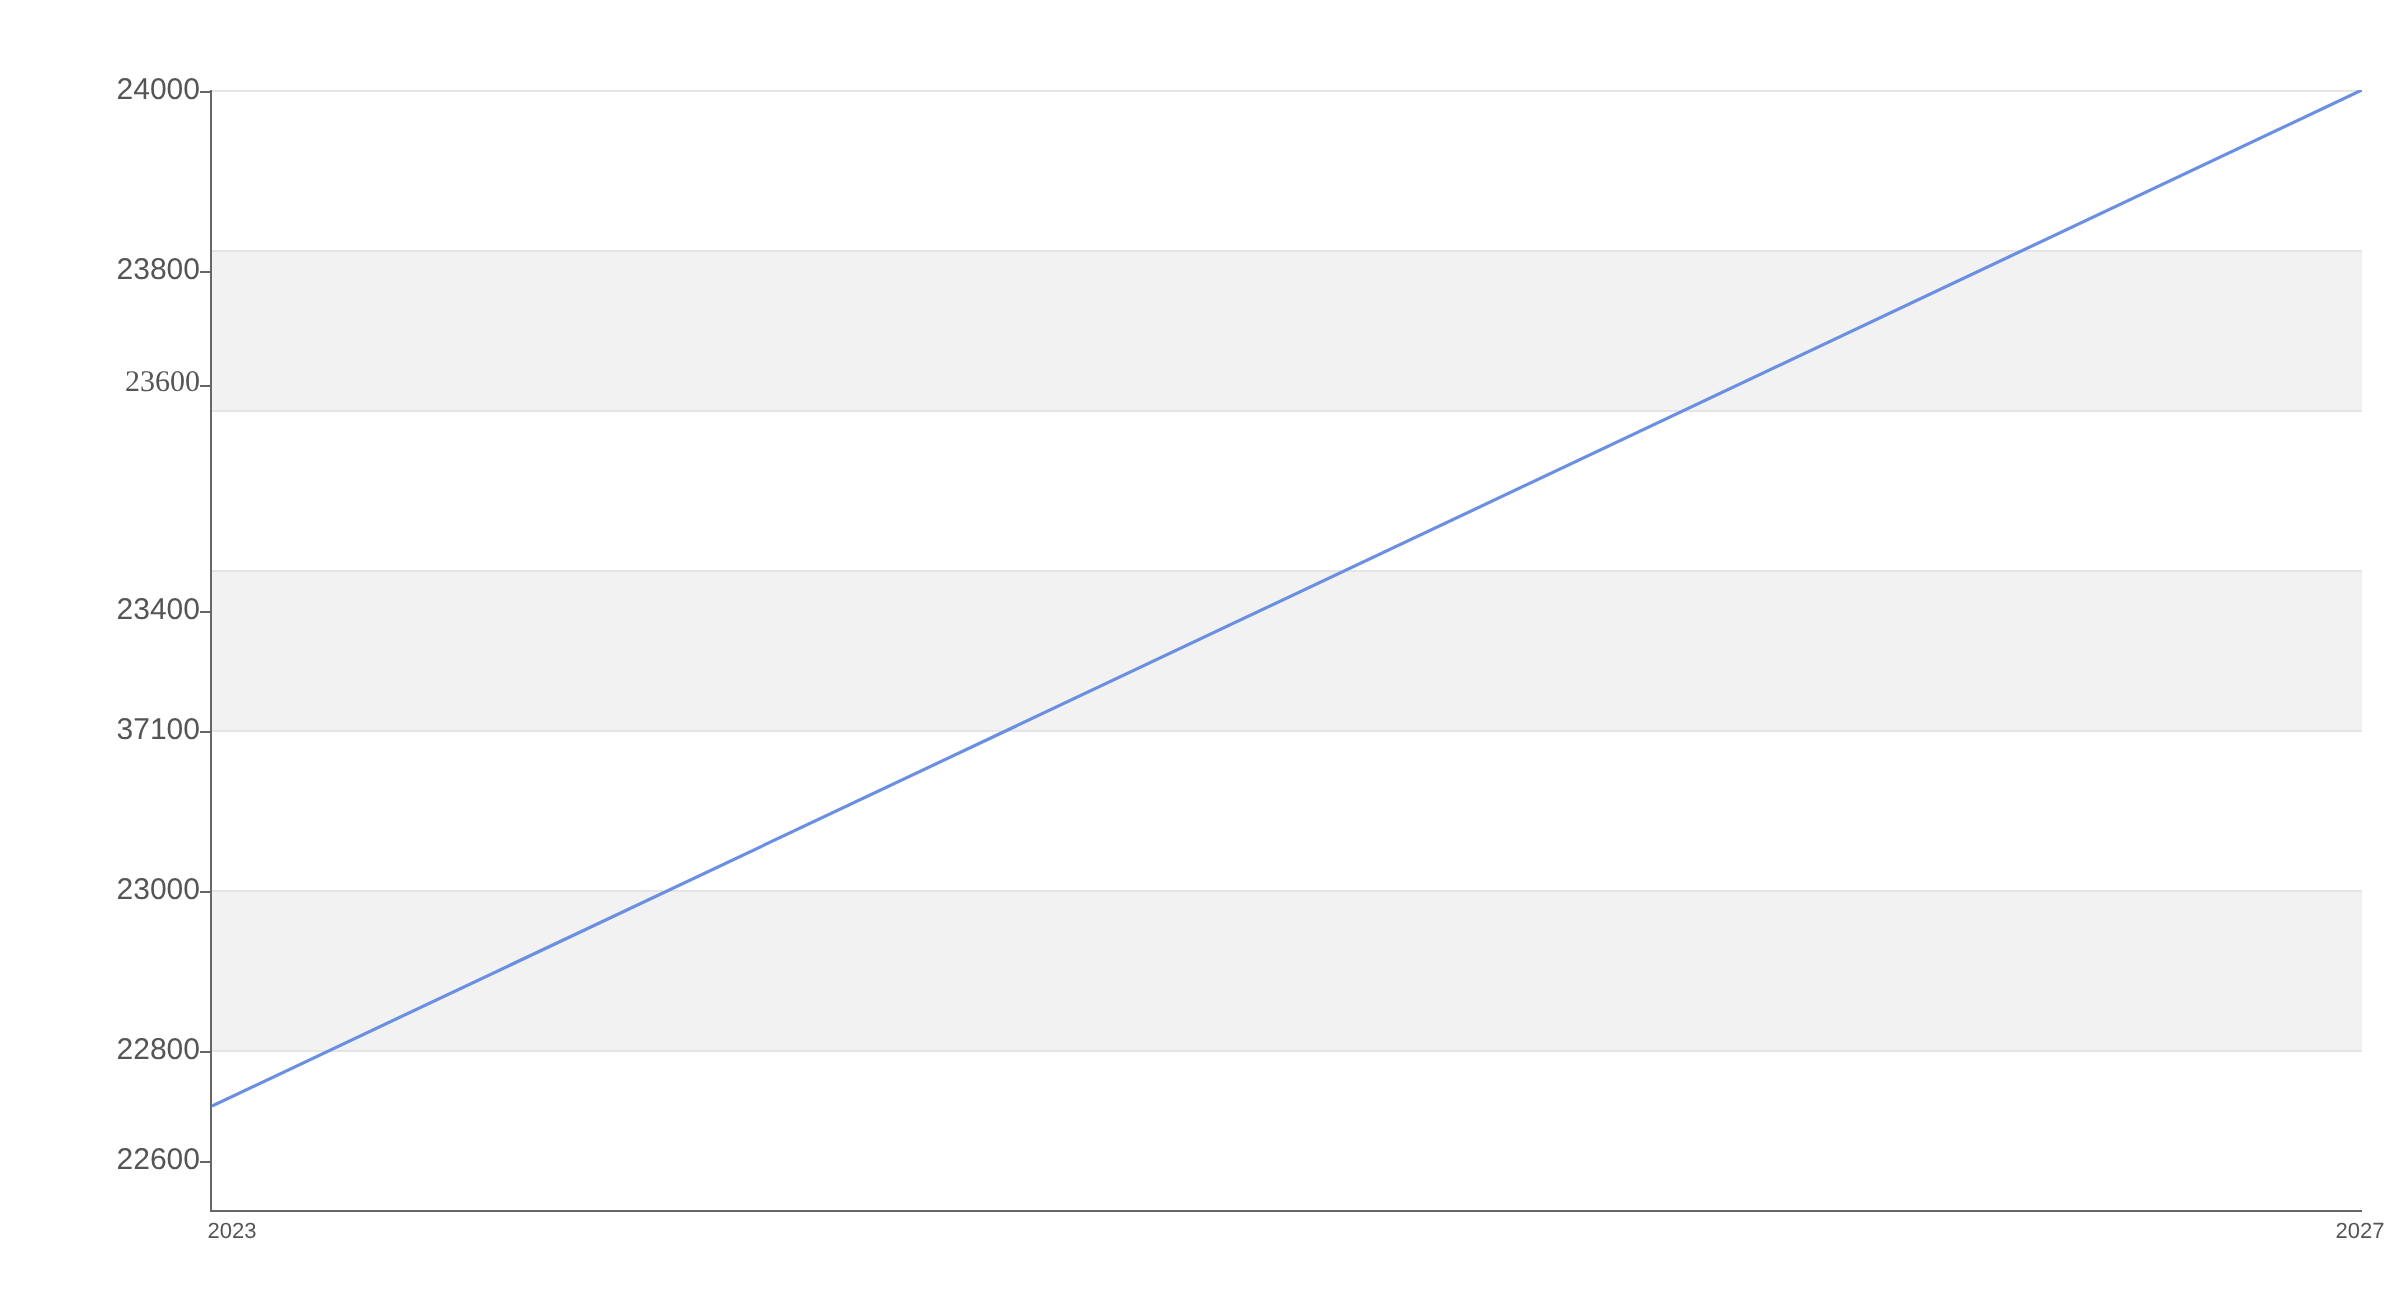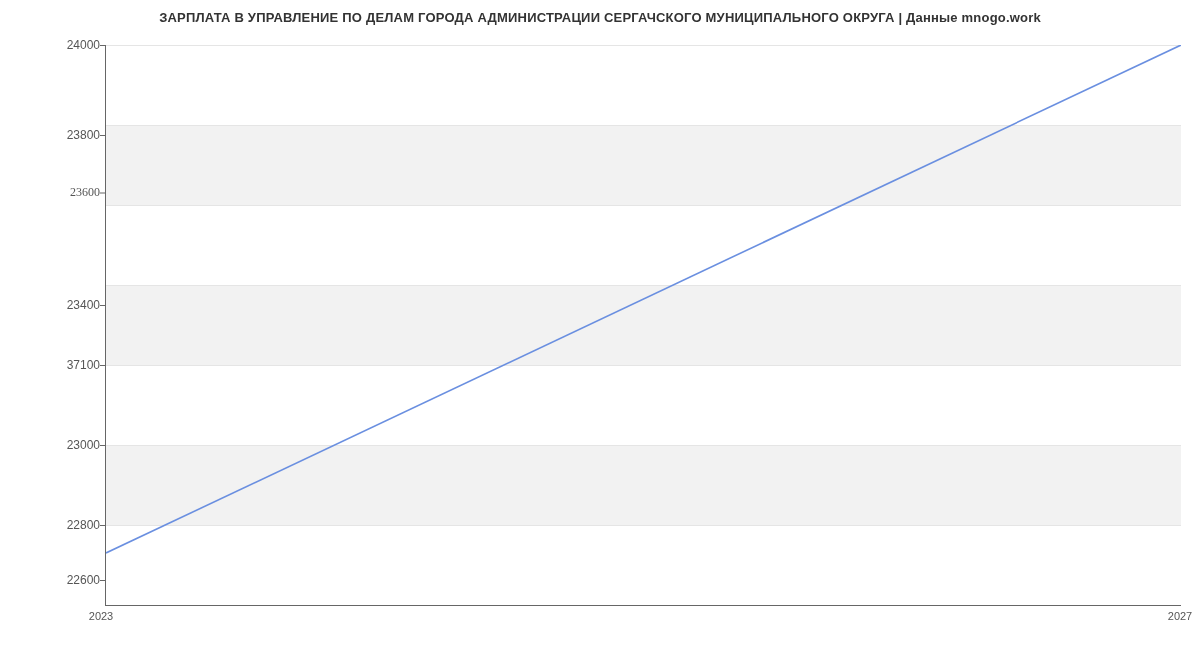--- a/index.html
+++ b/index.html
@@ -49,21 +49,21 @@
     left: 0;
     right: 0;
     height: 1px;
     background: #e5e5e5;
   }
   .ytick {
     position: absolute;
     right: 1100px;
     width: 90px;
     text-align: right;
-    font-size: 12px;
+    font-size: 15px;
     color: #555;
     transform: translateY(-50%);
   }
   .ytick .tickmark {
     position: absolute;
     right: -6px;
     top: 50%;
     width: 6px;
     height: 1px;
     background: #666;
@@ -87,32 +87,31 @@
   .series-line {
     fill: none;
     stroke: #6a8fe0;
     stroke-width: 1.6;
   }
 </style>
 </head>
 <body>
 
 <div class="chart-wrap">
-  <div class="title">ЗАРПЛАТА В УПРАВЛЕНИЕ ПО ДЕЛАМ ГОРОДА АДМИНИСТРАЦИИ СЕРГАЧСКОГО МУНИЦИПАЛЬНОГО ОКРУГА | Данные mnogo.work</div>
 
   <div class="ytick" style="top:580px;"><span>22600</span><span class="tickmark"></span></div>
   <div class="ytick" style="top:525px;"><span>22800</span><span class="tickmark"></span></div>
   <div class="ytick" style="top:445px;"><span>23000</span><span class="tickmark"></span></div>
   <div class="ytick" style="top:365px;"><span>37100</span><span class="tickmark"></span></div>
   <div class="ytick" style="top:285px;margin-top:20px;"><span>23400</span><span class="tickmark"></span></div>
   <div class="ytick" style="top:192px;font-family:Liberation Serif, serif;"><span>23600</span><span class="tickmark"></span></div>
   <div class="ytick" style="top:135px;"><span>23800</span><span class="tickmark"></span></div>
   <div class="ytick" style="top:45px;"><span>24000</span><span class="tickmark"></span></div>
 
-  <div class="xtick" style="left:101px;">2023</div>
+  <div class="xtick" style="left:116px;">2023</div>
   <div class="xtick" style="left:1180px;">2027</div>
 
   <div class="plot-area">
 
     <div class="band" style="top:400px; height:80px;"></div>
     <div class="band" style="top:240px; height:80px;"></div>
     <div class="band" style="top:80px;  height:80px;"></div>
 
     <div class="gridline" style="top:560px;"></div>
     <div class="gridline" style="top:480px;"></div>

